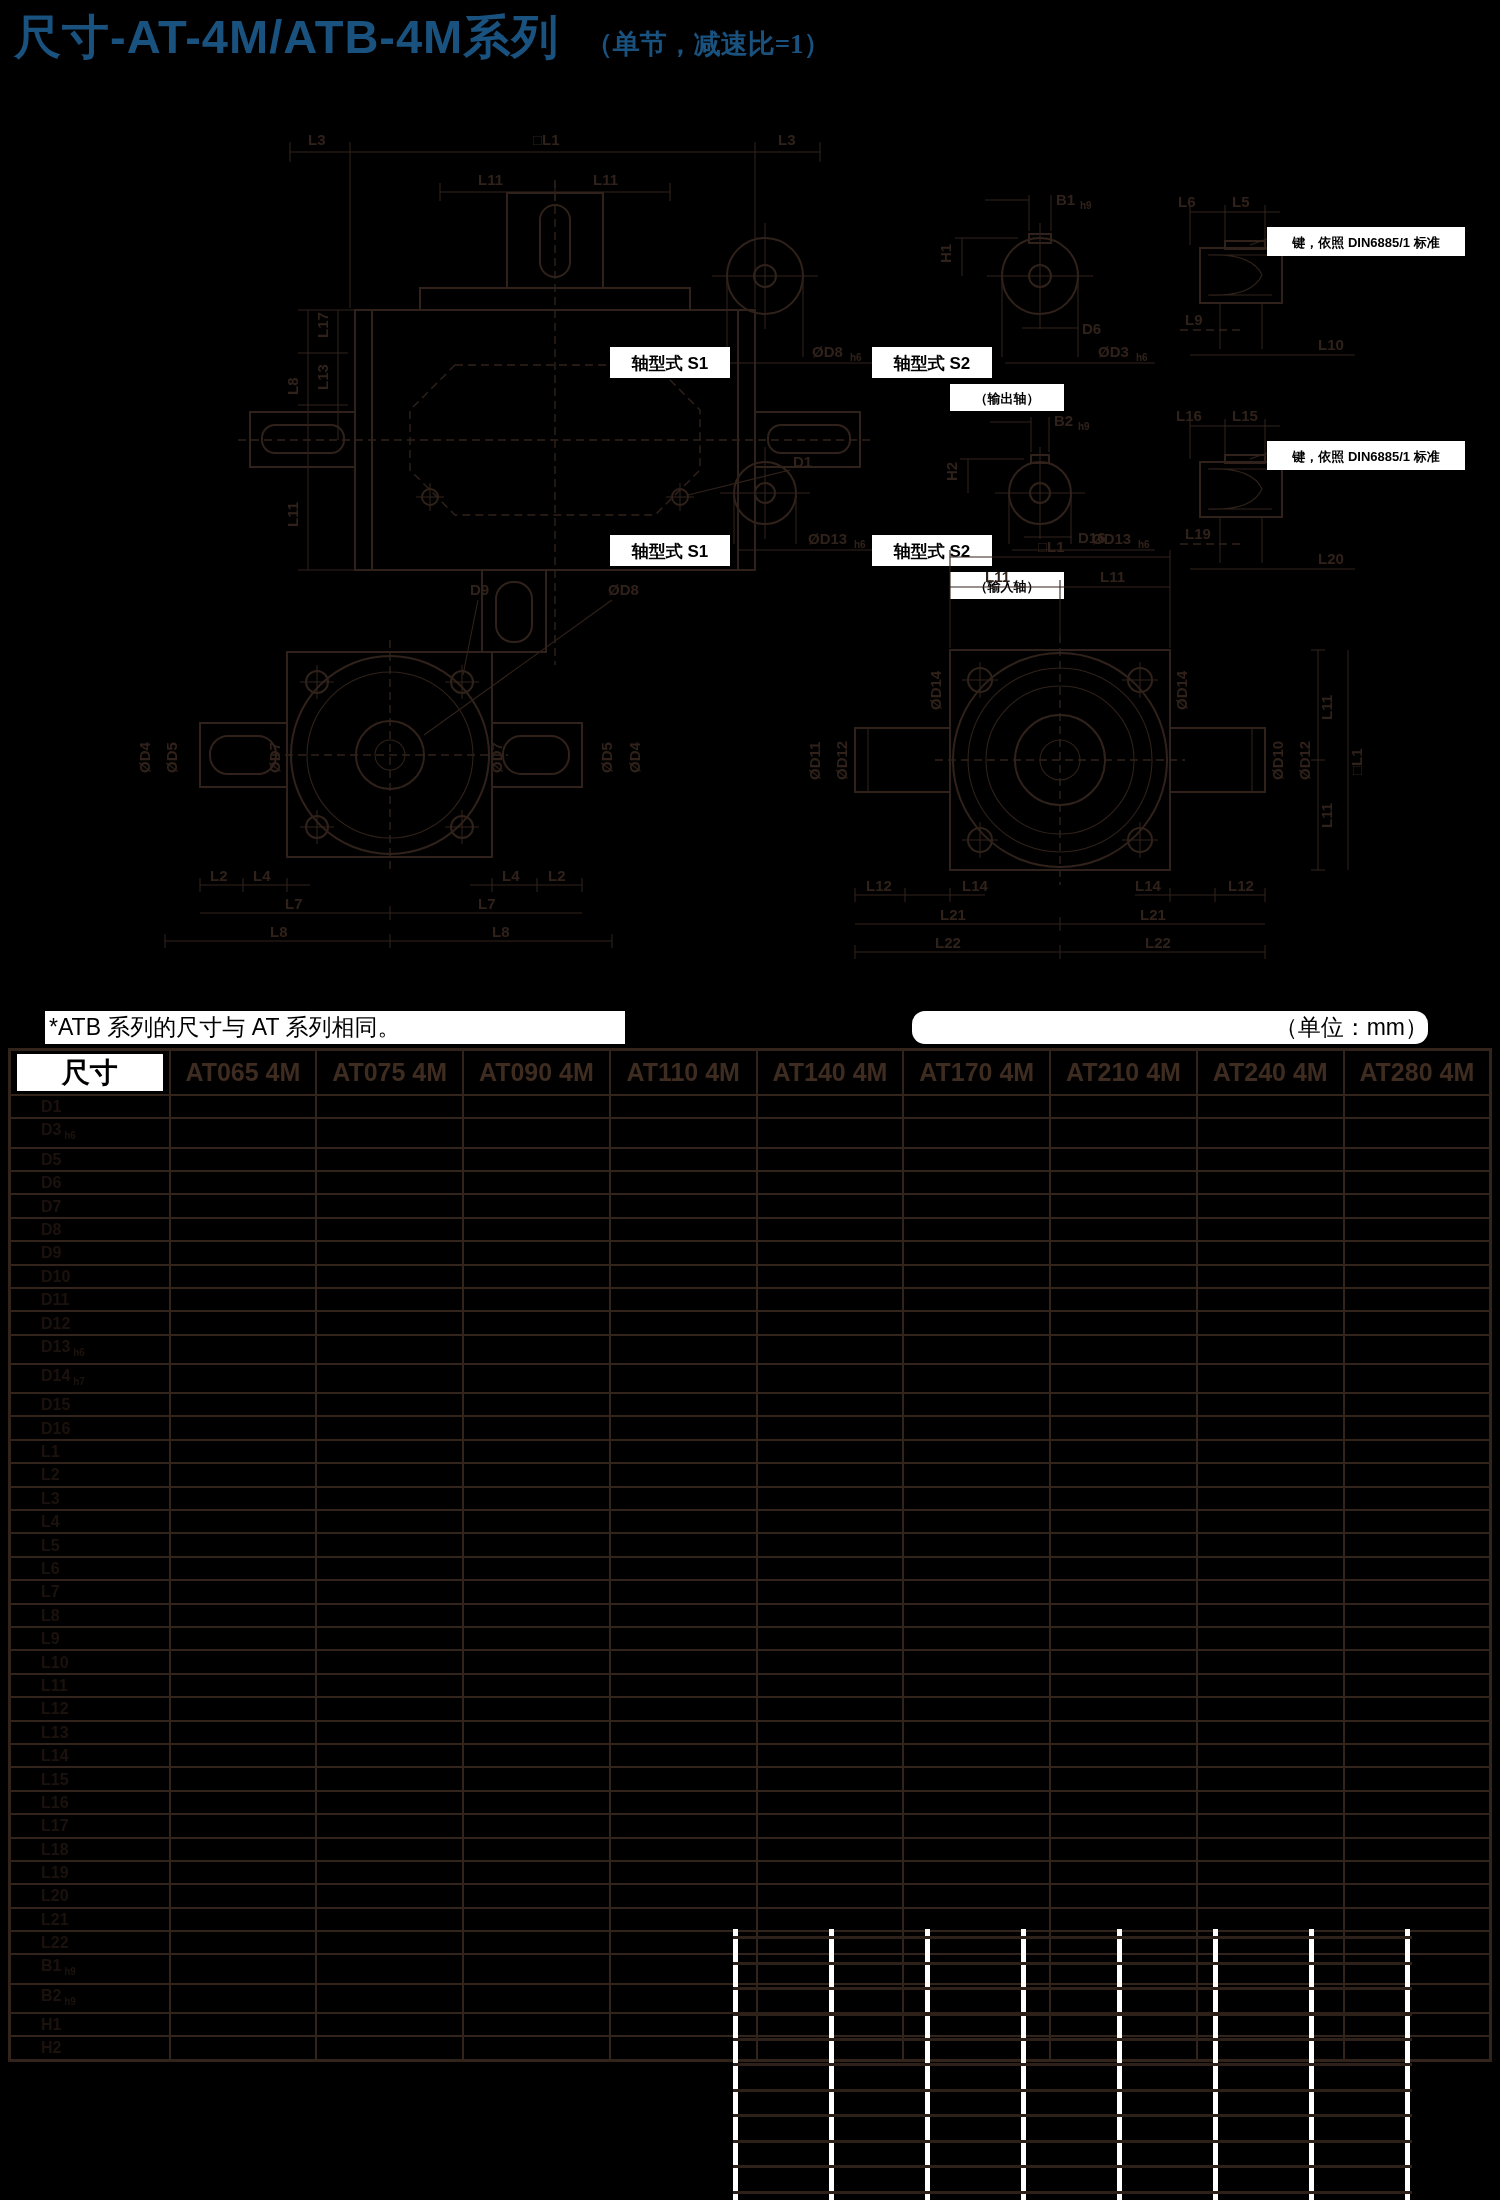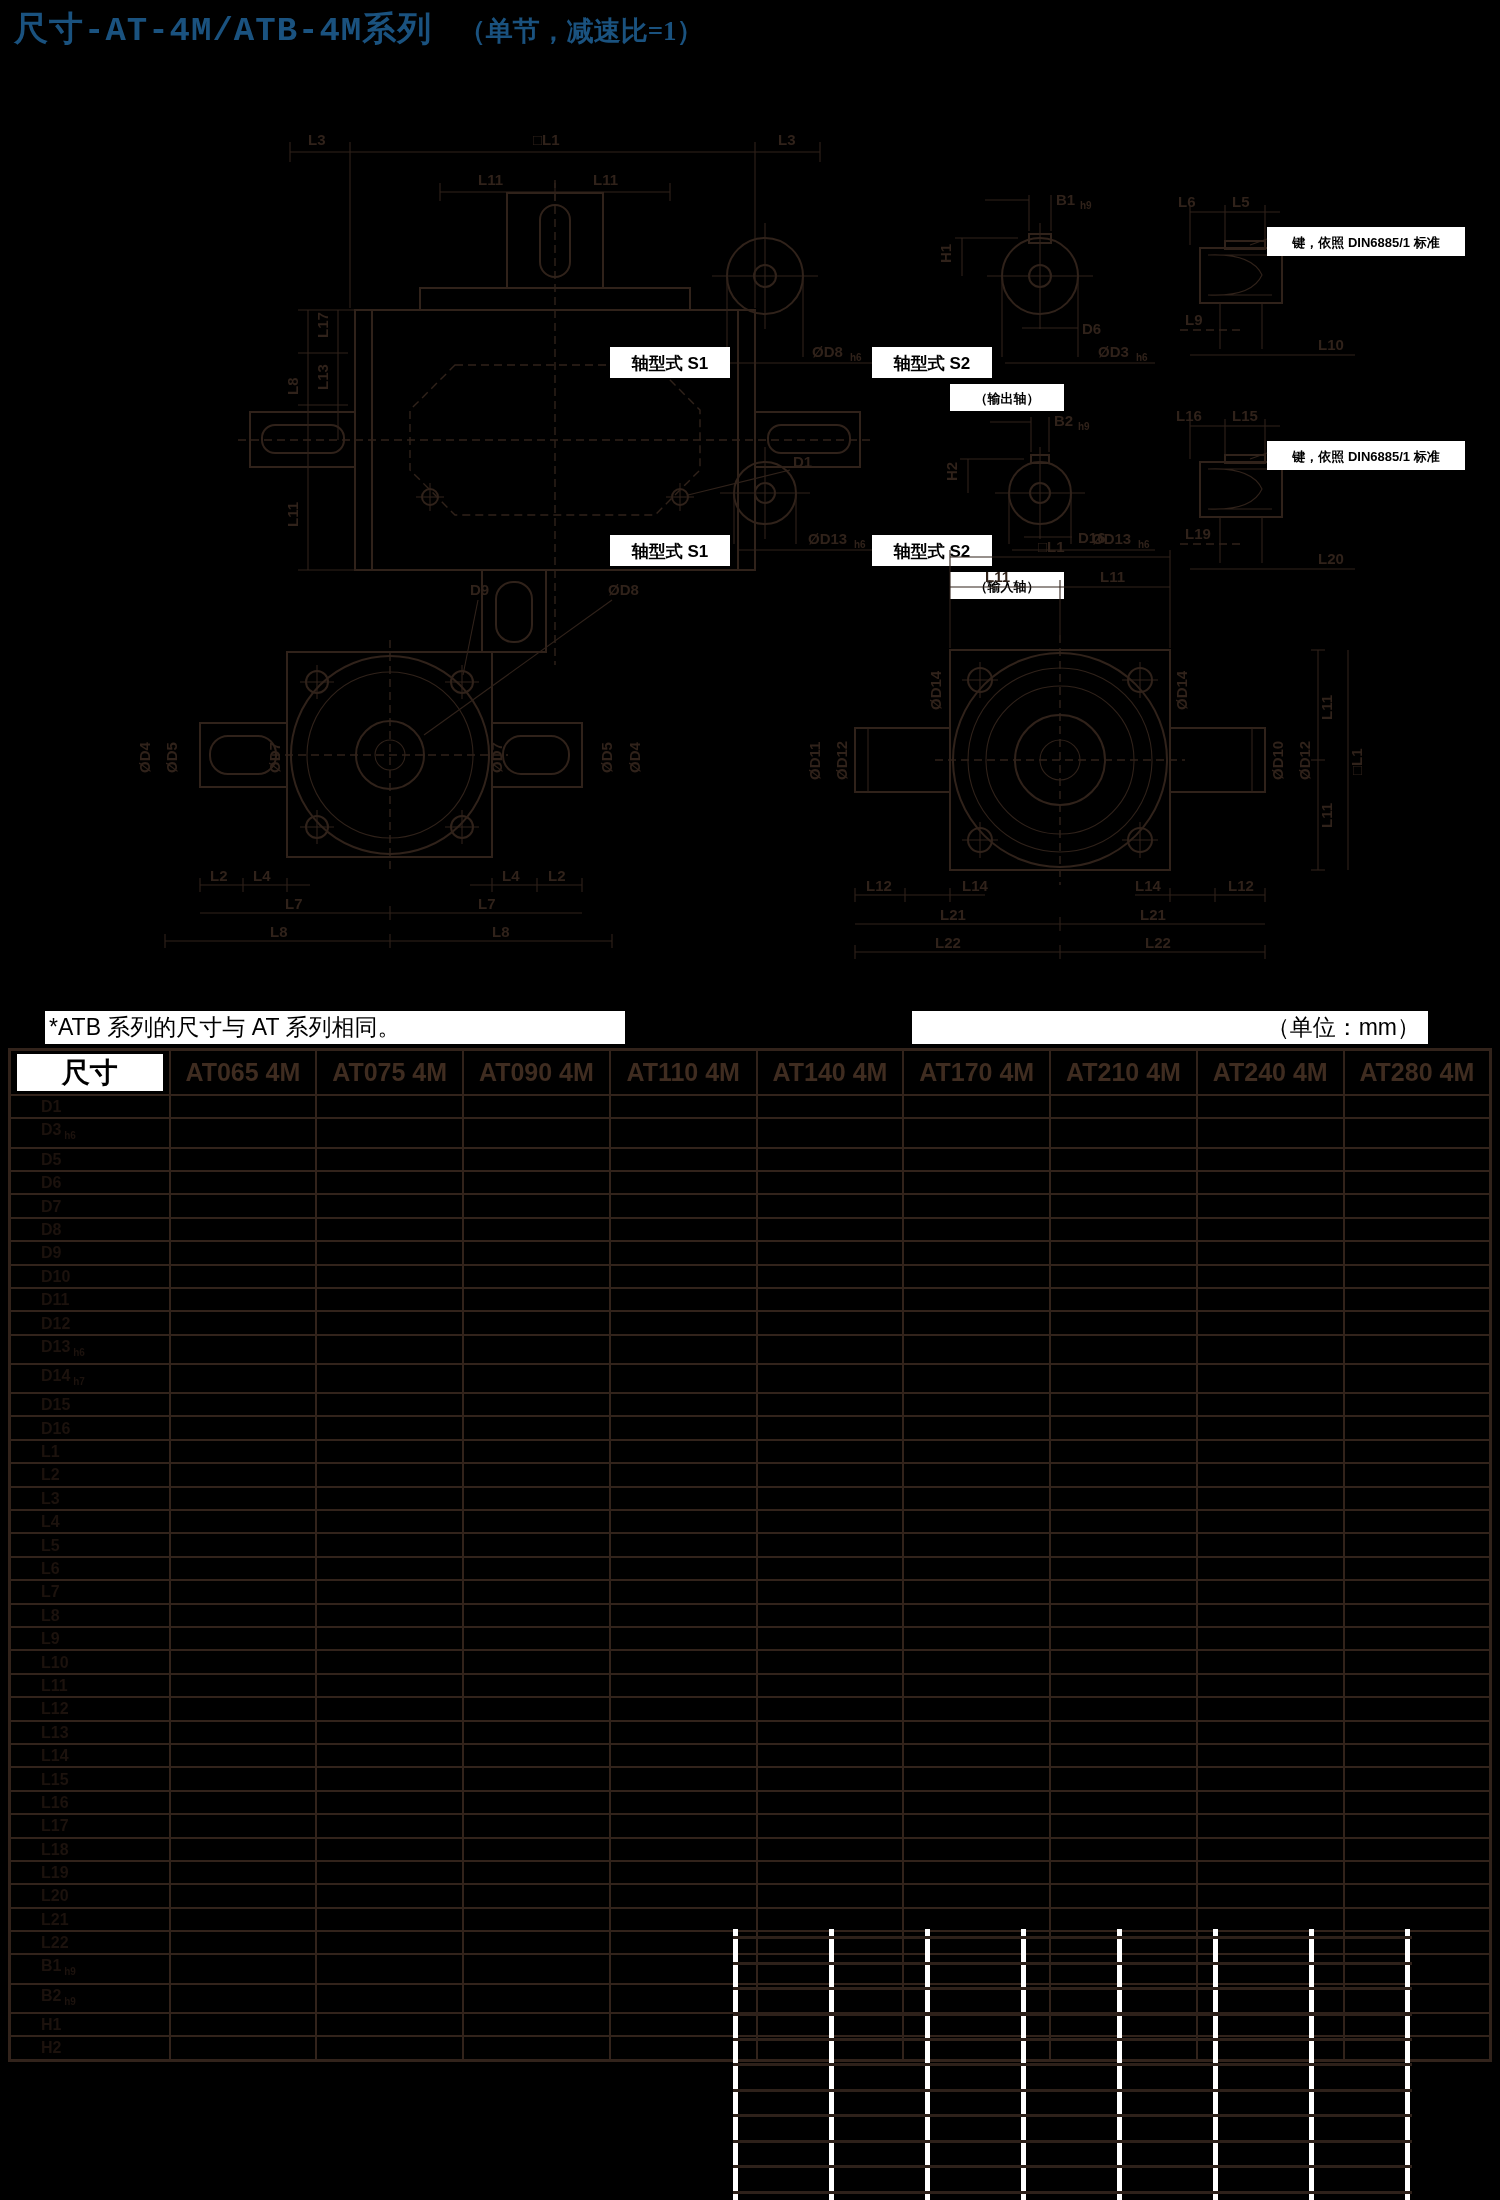--- a/index.html
+++ b/index.html
@@ -1,40 +1,40 @@
 <!DOCTYPE html>
 <html><head>
 <meta charset="utf-8">
 <style>
   html,body{margin:0;padding:0;background:#000;}
   #page{position:relative;width:1500px;height:2200px;background:#000000;overflow:hidden;
         font-family:"Liberation Sans","DejaVu Sans",sans-serif;}
   
   #title-row{position:absolute;left:14px;top:6px;white-space:nowrap;}
-  .main-title{font-family:Liberation Mono, monospace;font-weight:bold;
-              font-size:34px;color:#1a527f;letter-spacing:1px;}
+  .main-title{font-family:Liberation Sans, sans-serif;font-weight:bold;
+              font-size:47px;color:#1a527f;letter-spacing:1px;}
   .sub-title{font-family:"Liberation Serif","DejaVu Serif",serif;font-weight:bold;
              font-size:27px;color:#1a527f;margin-left:22px;}
   
   #drawing{position:absolute;left:0;top:95px;}
   #drawing line,#drawing rect,#drawing circle,#drawing path,#drawing polygon,#drawing polyline
     {stroke:#30221a;fill:none;stroke-width:2;}
   #drawing .thin{stroke-width:1.1;}
   #drawing .dash{stroke-dasharray:8 5;stroke-width:1.4;}
   #drawing text{stroke:none;}
   #drawing .dim{fill:#30221a;font-size:15px;font-weight:600;}
   #drawing .tol{fill:#30221a;font-size:10px;font-weight:600;}
   #drawing .wbox{fill:#ffffff;stroke:none;}
   #drawing .btxt{fill:#000000;font-size:17px;font-weight:700;}
   #drawing .ntxt{fill:#000000;font-size:13px;font-weight:600;}
   
   .note{position:absolute;top:1011px;height:33px;background:#fff;color:#000;
         font-size:23px;line-height:33px;box-sizing:border-box;}
   #note-left{left:9px;width:580px;padding-left:4px;text-align:left;font-weight:500;margin-left:36px;}
-  #note-right{left:912px;width:516px;padding-right:8px;text-align:right;font-weight:500;}
+  #note-right{left:912px;width:516px;text-align:right;font-weight:500;border-radius:13px;}
   
   #dim-table{position:absolute;left:8px;top:1048px;width:1484px;border-collapse:collapse;
              table-layout:fixed;}
   #dim-table th,#dim-table td{border:2px solid #32231b;padding:0;overflow:hidden;}
   #dim-table{border:3px solid #32231b;padding-left:20px;}
   #dim-table th{height:43px;color:#3f2c20;font-size:25px;font-weight:bold;text-align:center;}
   #dim-table col.c0{width:160px;}
   .size-box{margin:3px 6px;background:#ffffff;color:#000;font-size:28px;font-weight:bold;
             line-height:37px;height:37px;}
   #dim-table td{height:21.4px;color:#1c120d;font-size:16px;line-height:21px;}

